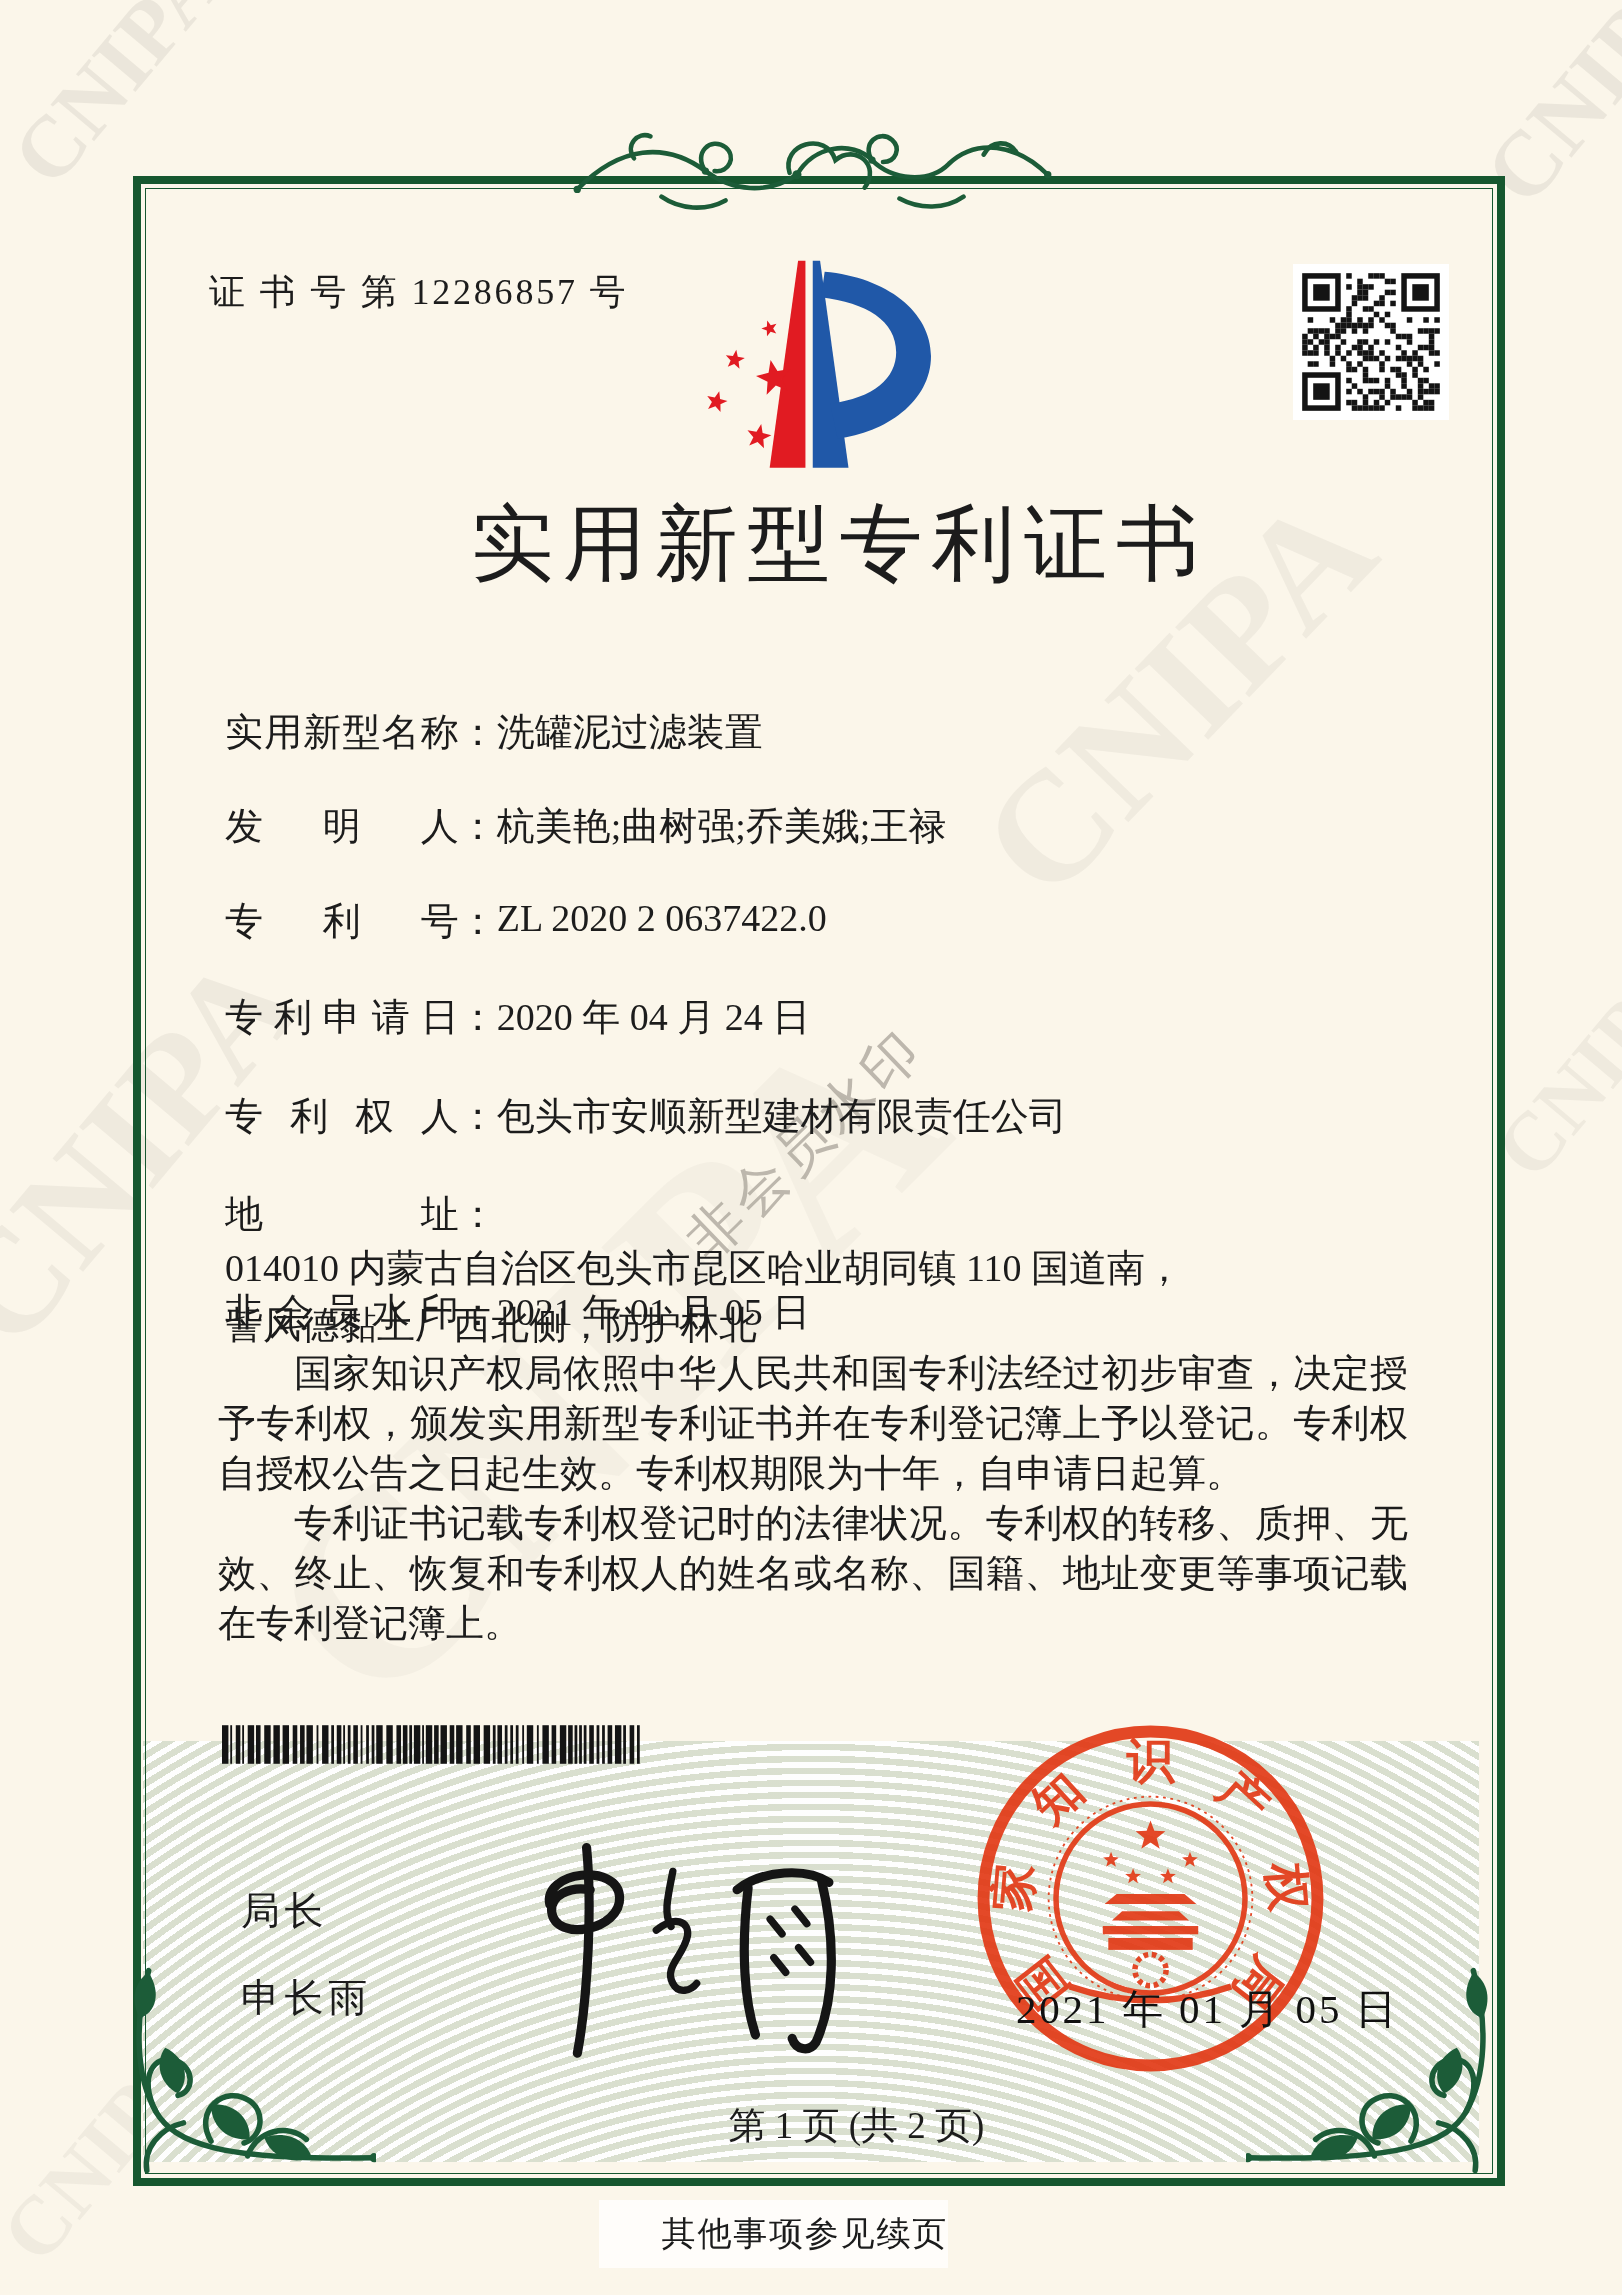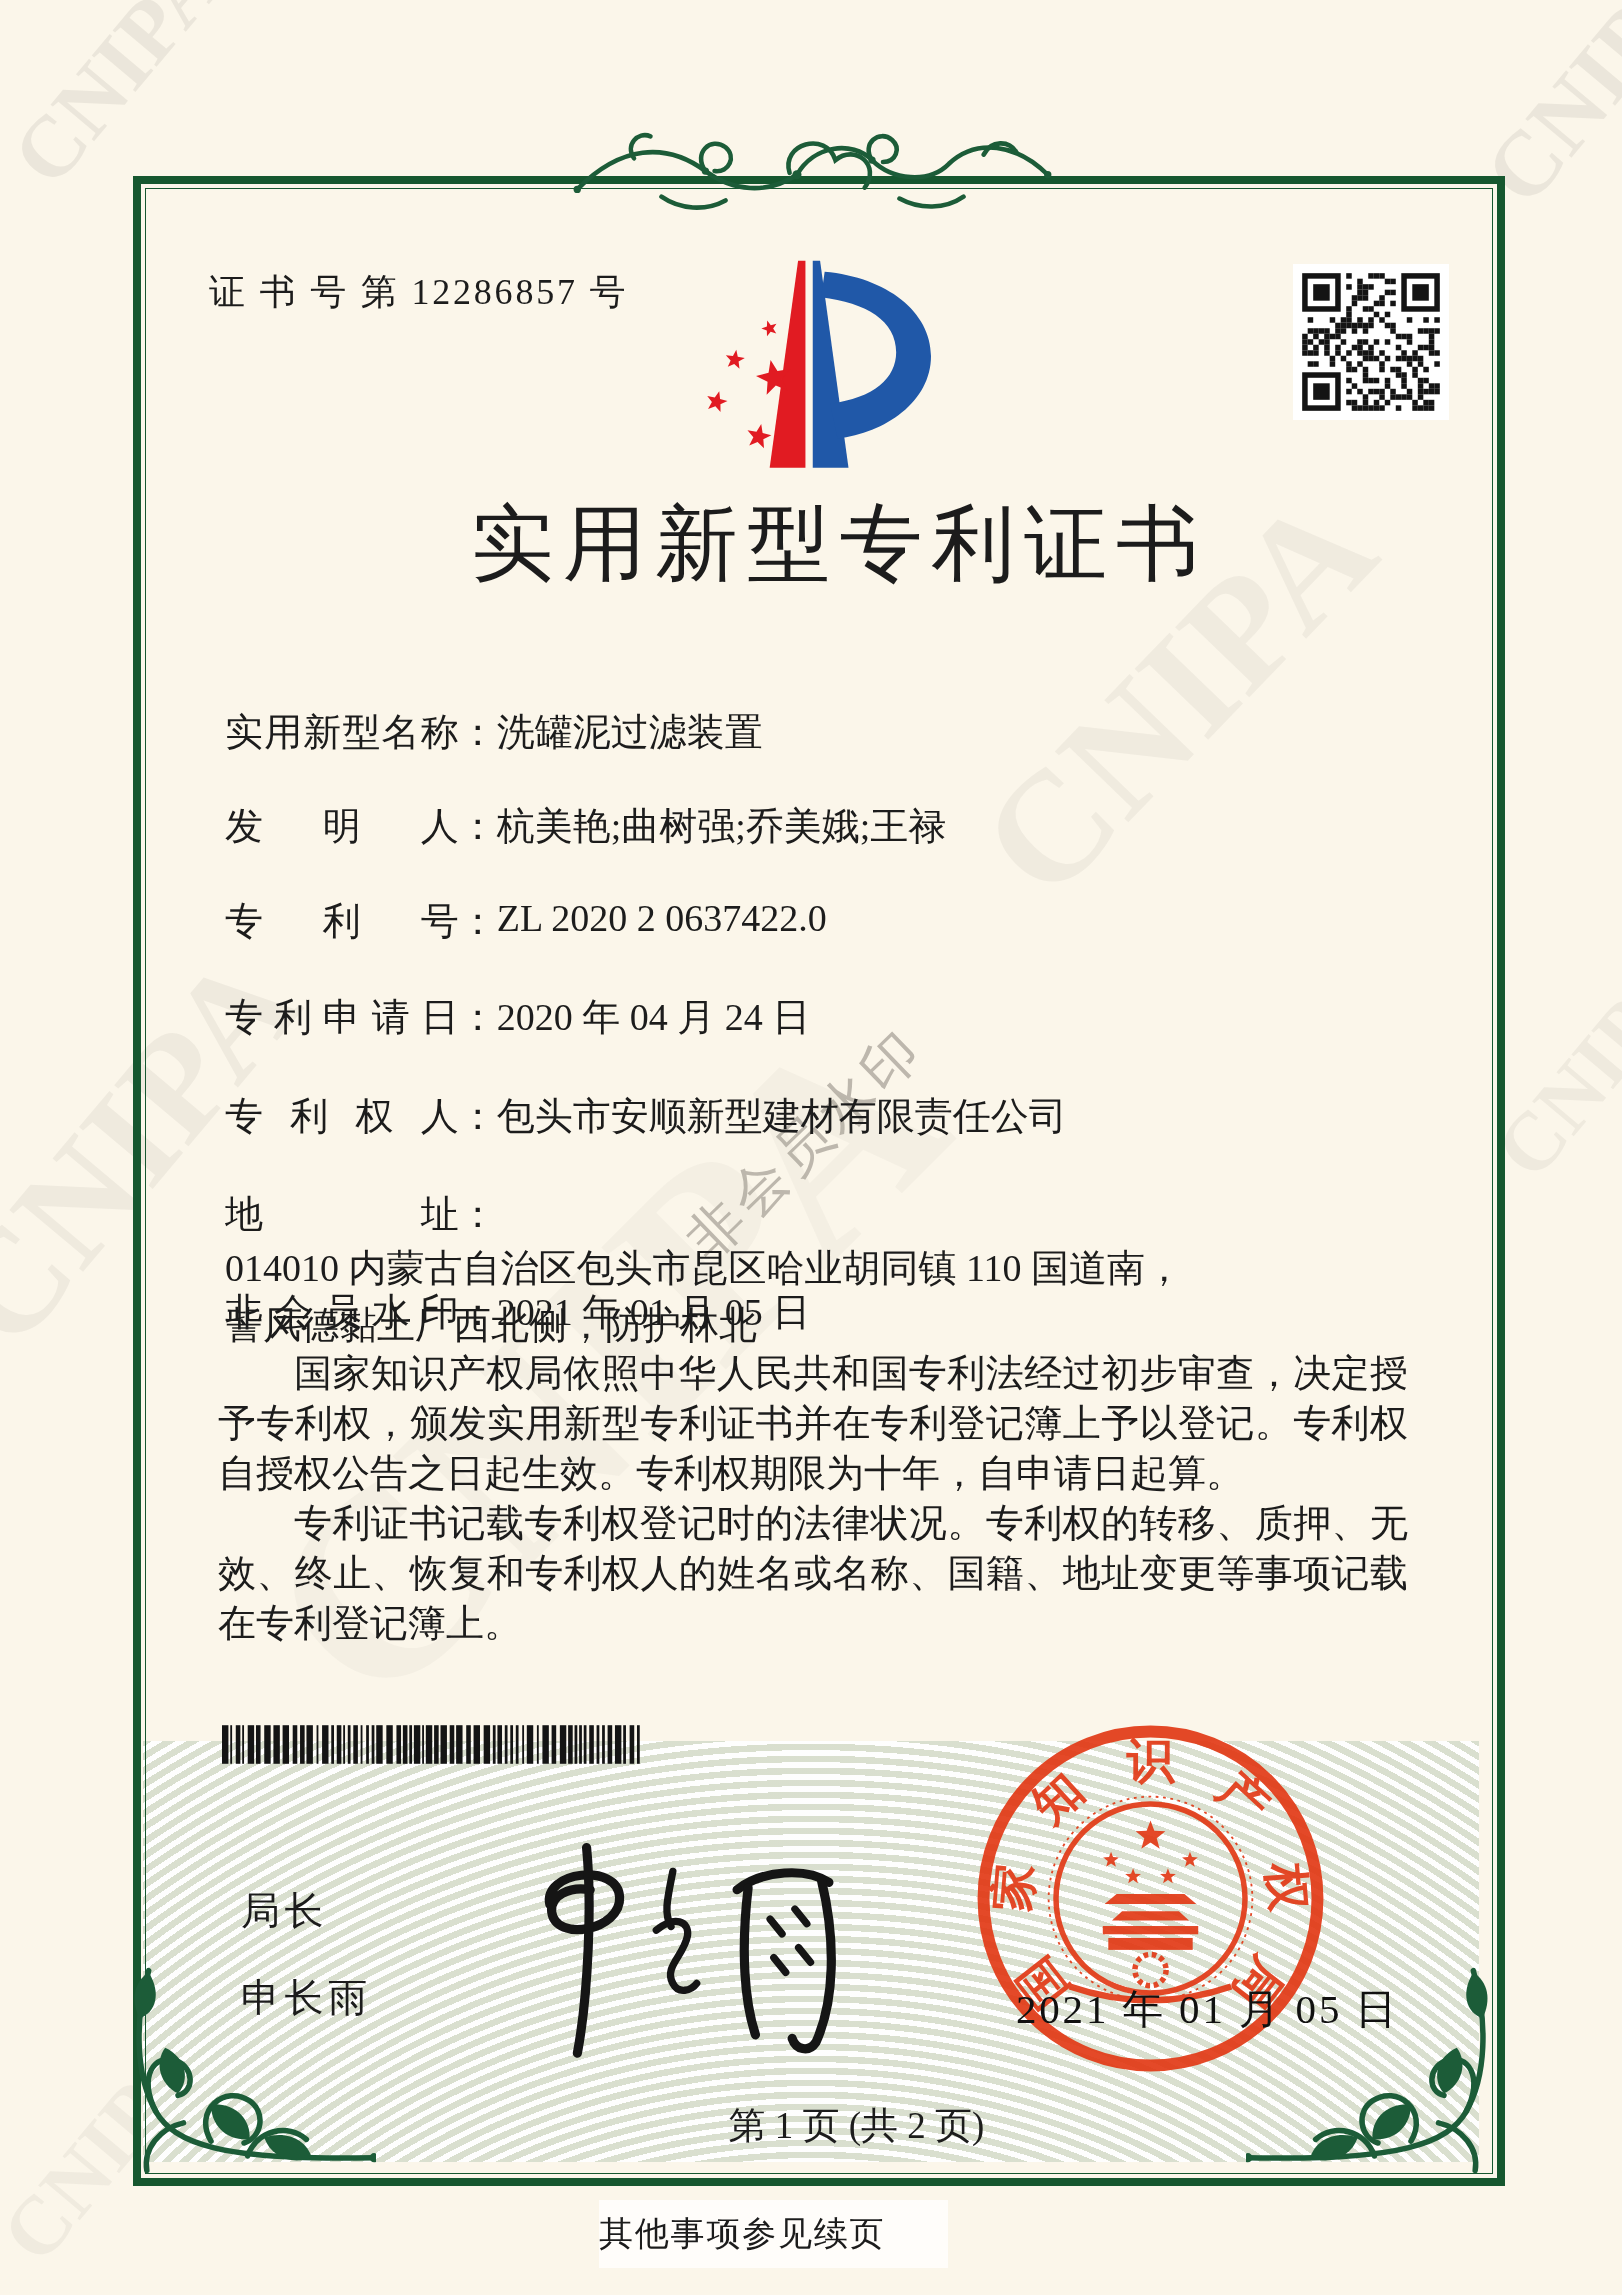--- a/index.html
+++ b/index.html
@@ -42,21 +42,21 @@
   #barcode{left:222px;top:1725px;z-index:2;}
   #director-title{left:241px;top:1884px;font-size:39px;letter-spacing:4.6px;z-index:2;
     font-family:"Liberation Sans","DejaVu Sans",sans-serif;font-weight:500;}
   #director-name{left:241px;top:1971px;font-size:39px;letter-spacing:4.6px;z-index:2;
     font-family:"Liberation Sans","DejaVu Sans",sans-serif;font-weight:500;}
   #signature{left:478px;top:1820px;z-index:3;}
   #seal{left:967px;top:1715px;z-index:4;}
   #seal-date{left:1016px;top:1982px;font-size:41px;letter-spacing:2.8px;color:#111;z-index:5;white-space:nowrap;}
   #page-number{left:0;top:2101px;width:100%;text-align:center;font-size:37px;z-index:2;margin-left:45px;}
   #cont-box{left:599px;top:2200px;width:349px;height:68px;background:#fffdfa;z-index:2;
-    display:flex;align-items:center;justify-content:flex-start;}
+    display:flex;align-items:center;justify-content:flex-end;}
   #cont-note{font-size:34px;letter-spacing:1.8px;}
 
   
   .orn{z-index:4;pointer-events:none;}
 </style>
 </head>
 <body>
 
 <div id="page">
 

